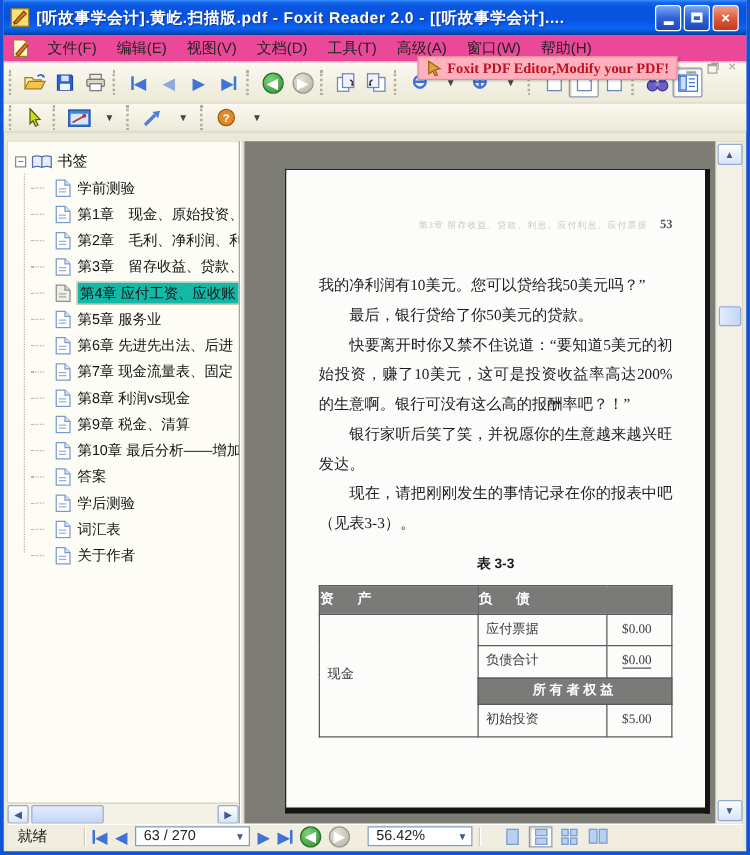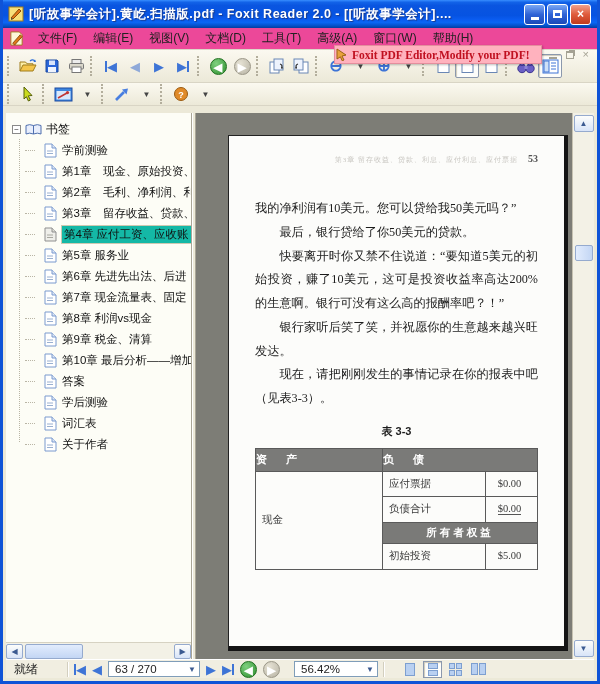--- a/index.html
+++ b/index.html
@@ -21,21 +21,21 @@
   .winbtn .maxglyph { width:9px; height:8px; border:2px solid #fff; border-top-width:3px; }
 
   
   .menubar { height:22px; background:#ec4899; display:flex; align-items:center; padding-left:4px;
     border-bottom:1px solid #dcd8c8; }
   .menubar .app-icon { width:15px; height:15px; margin:0 6px 0 2px; }
   .menu-item { font-size:12px; color:#222; padding:2px 8px 3px; white-space:nowrap; }
 
   
   .ad-banner { position:absolute; top:45px; left:331px; width:208px; height:19px; z-index:50;
-    background:#ffb2be; border:1px solid #e48e9d; display:flex; align-items:center; gap:4px;
+    background:#ffb2be; border:1px solid #e48e9d; display:flex; align-items:center; justify-content:center; gap:4px;
     box-shadow:1px 1px 2px rgba(0,0,0,.25); }
   .ad-banner .txt { font-family:"Liberation Serif",serif; font-weight:bold; font-size:11.5px; color:#c01020; white-space:nowrap; }
   .mdi-controls { position:absolute; top:49px; right:8px; display:flex; gap:9px; align-items:center; z-index:40; }
   .mdi-controls span { color:#a5a294; font-size:11px; line-height:11px; }
   .mdi-min { display:inline-block; width:8px; height:8px; border-bottom:2px solid #a5a294; }
   .mdi-restore { display:inline-block; width:8px; height:8px; border:1px solid #a5a294; border-top:2px solid #a5a294; box-shadow:2px -2px 0 -1px #a5a294; }
 
   
   .toolbar { background:linear-gradient(180deg,#fbf9f0,#ece9d8); border-bottom:1px solid #d9d5c5;
     display:flex; align-items:center; padding:0 2px; }
@@ -68,21 +68,21 @@
   .bm-icon { flex:0 0 auto; }
 
   .splitter { width:4px; background:#ece9d8; border-left:1px solid #fff; border-right:1px solid #aaa697; }
 
   .doc-area { flex:1; position:relative; overflow:hidden; }
 
   
   .page { position:absolute; left:32px; top:22px; width:340px; height:516px; background:#fcfcfa;
     border:1px solid #222; border-right:4px solid #141414; border-bottom:5px solid #141414;
     font-family:"Liberation Serif","DejaVu Serif",serif; color:#1c1c1c; padding:0 26px; overflow:hidden; }
-  .pg-header { margin-top:17px; display:flex; justify-content:flex-end; align-items:baseline; gap:10px; }
+  .pg-header { margin-top:38px; display:flex; justify-content:flex-end; align-items:baseline; gap:10px; }
   .pg-header .running { font-size:7px; color:#c9c7c2; letter-spacing:1px; }
   .pg-header .pno { font-size:10px; font-weight:bold; color:#555; }
   .pg-body { margin-top:32px; font-size:12.2px; line-height:1.95; text-align:justify; }
   .para { text-indent:2em; }
   .para.noindent { text-indent:0; }
   .tbl-caption { text-align:center; font-weight:bold; font-size:11px; margin:10px 0 6px; font-family:"Liberation Sans",sans-serif; }
   table.bs { width:100%; border-collapse:collapse; font-size:10.5px; color:#3a3a3a; }
   table.bs th, table.bs td { border:1px solid #5a5a5a; }
   table.bs th { background:#7a7a78; color:#fff; height:19px; font-weight:bold; letter-spacing:4px; font-size:11px; }
   td.acct { width:45%; padding:2px 6px; vertical-align:middle; }

